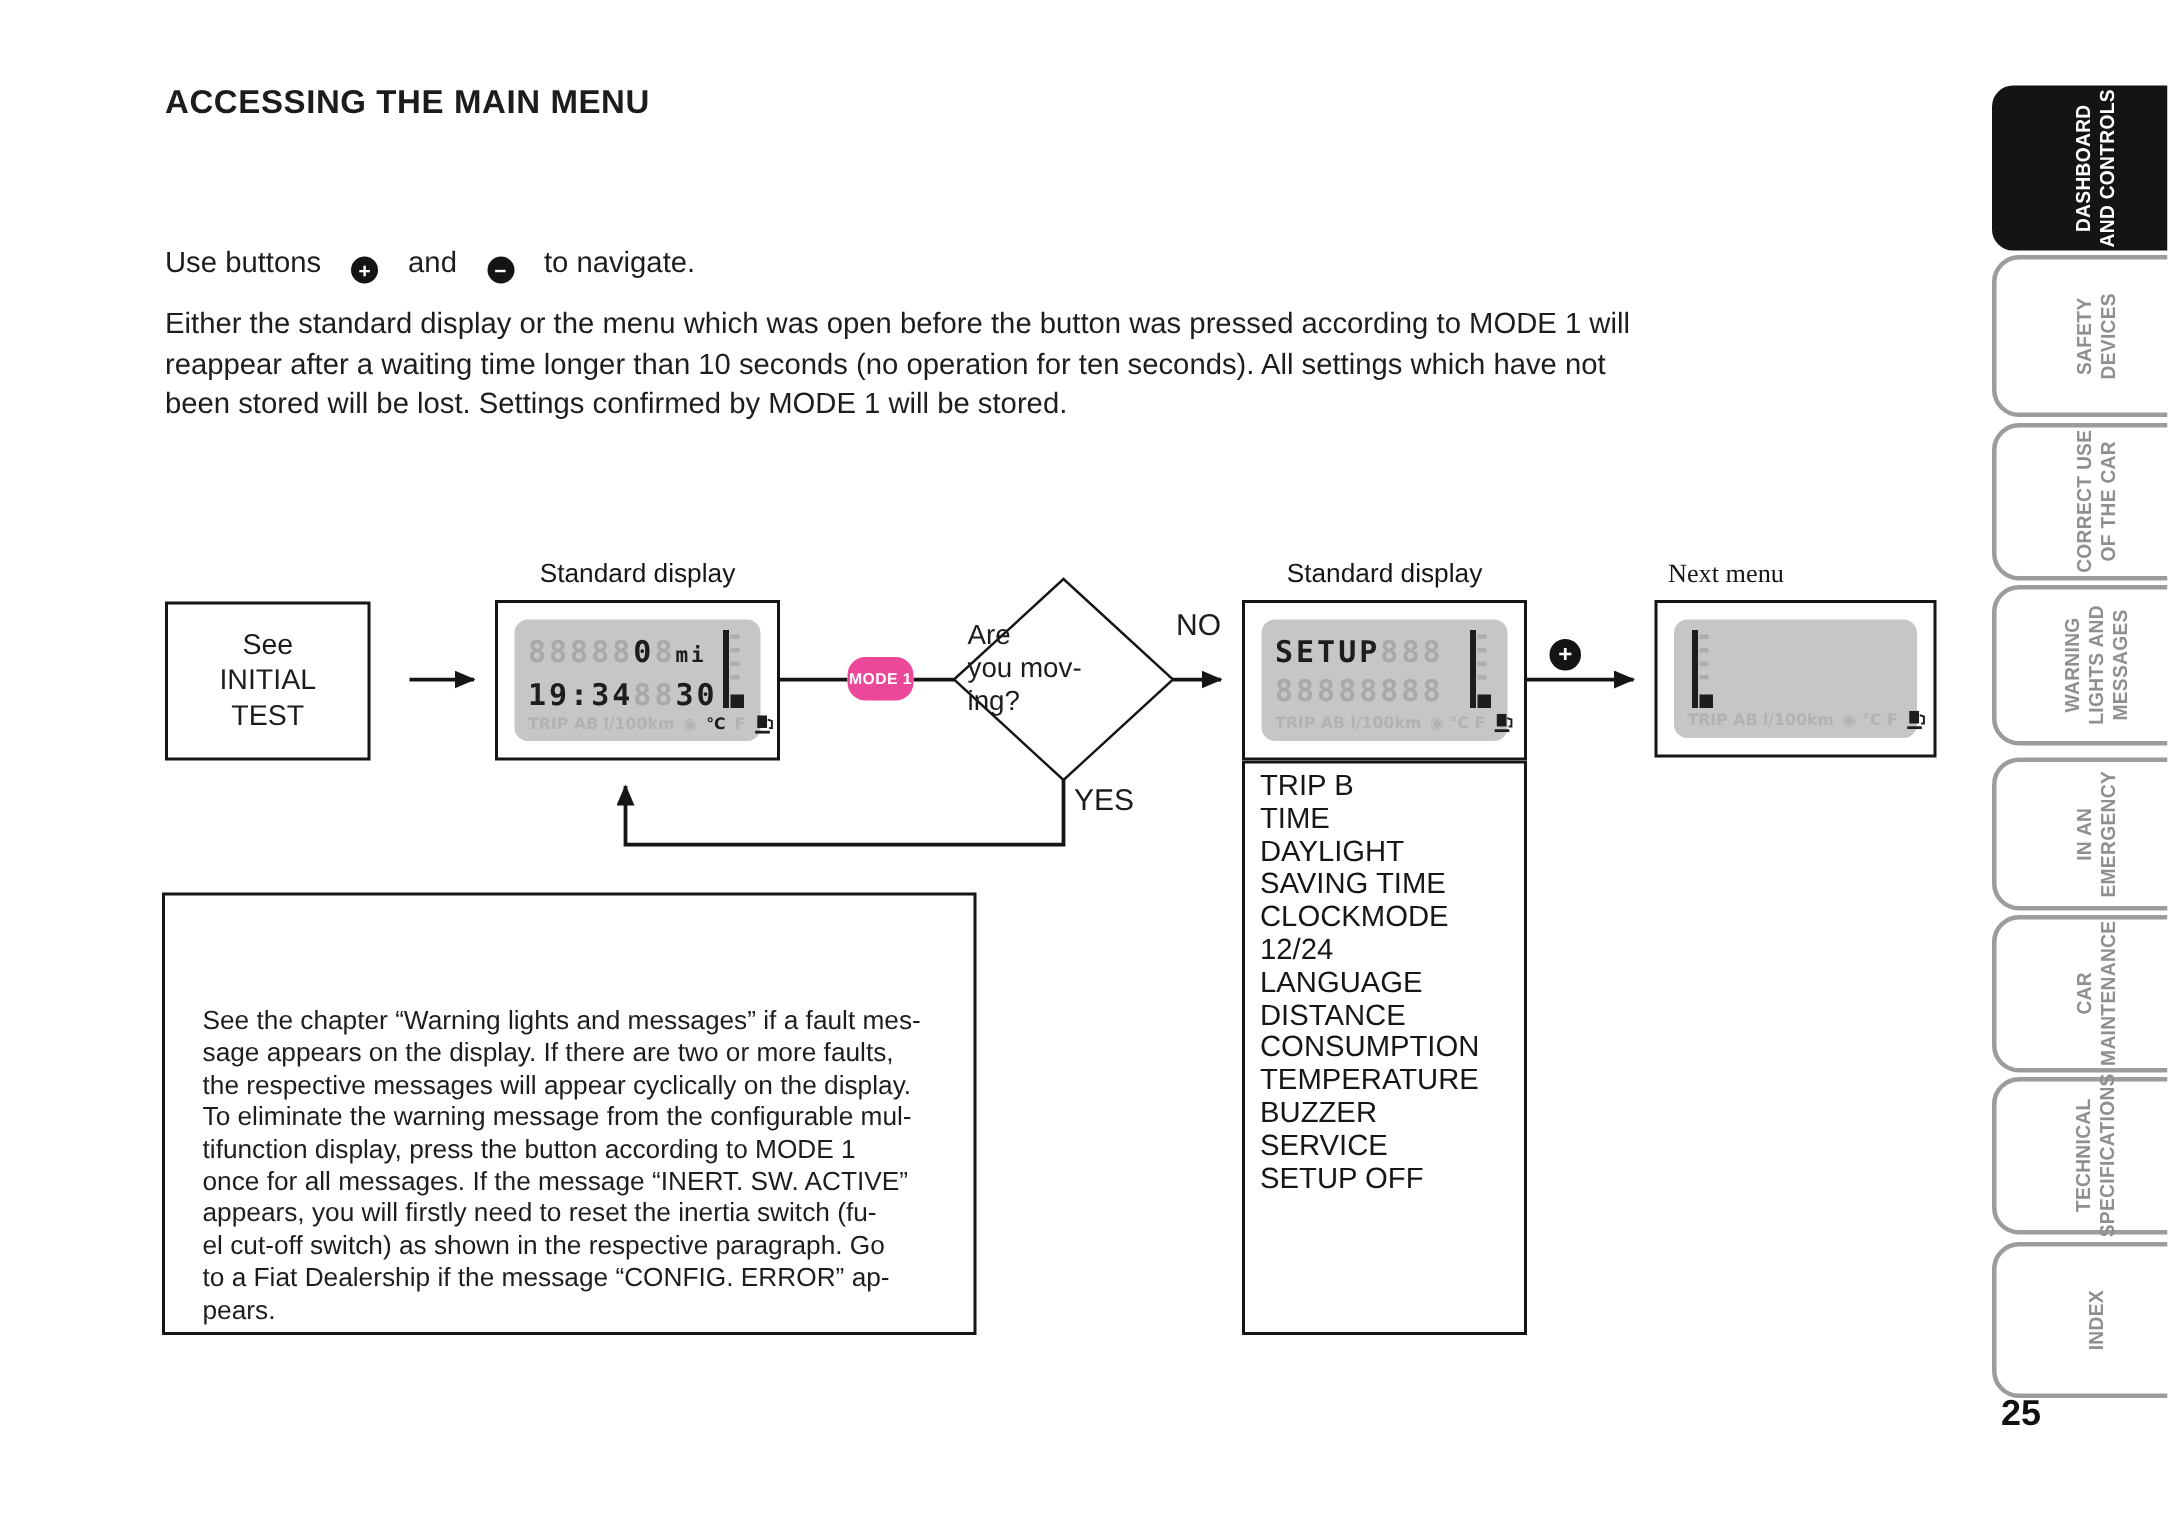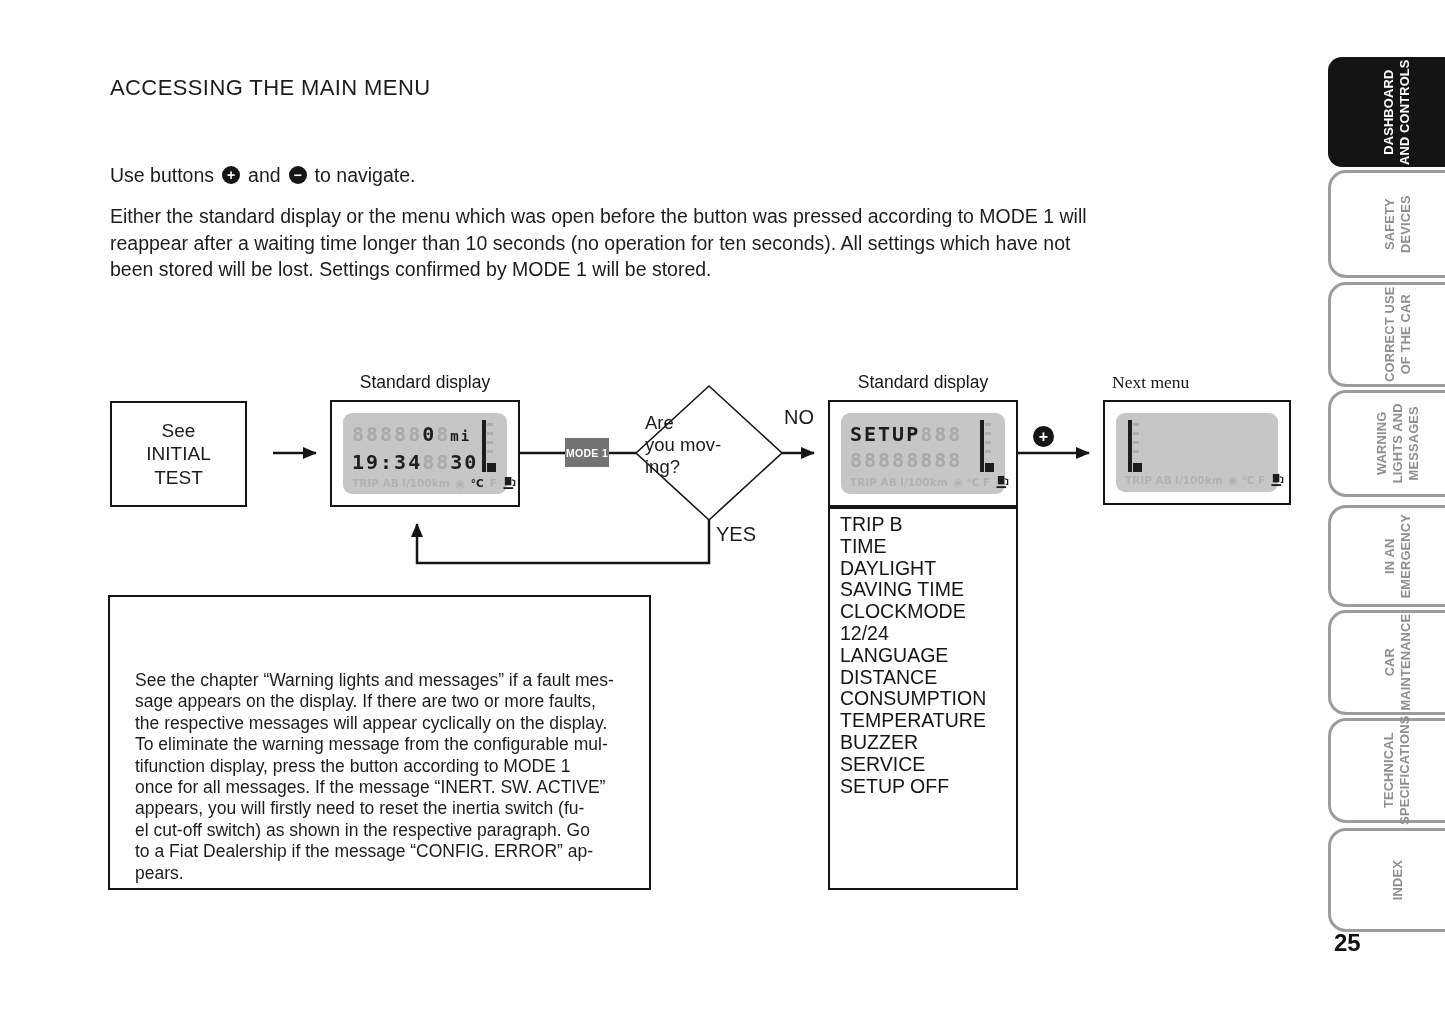--- a/index.html
+++ b/index.html
@@ -6,24 +6,24 @@
   html,body { background:#ffffff; }
   #page {
     position:relative; width:1445px; height:1026px; overflow:hidden;
     background:#ffffff; color:#1c1c1c;
     font-family:"Liberation Sans", sans-serif;
   }
   .abs { position:absolute; }
   .prelines { white-space:pre-line; }
 
   
-  #title { left:110px; top:55px; font-size:22px; font-weight:normal; letter-spacing:.4px;margin-top:20px; }
+  #title { left:110px; top:55px; font-size:22px; font-weight:bold; letter-spacing:.4px; }
   .bodytext { font-size:19.5px; line-height:26.5px; color:#1d1d1d; }
   #para1 { left:110px; top:96px; width:1200px; }
-  #use-buttons { left:110px; top:162px; display:flex; align-items:center; gap:8px; }
+  #use-buttons { left:110px; top:162px; display:flex; align-items:flex-end; gap:20px; }
   #para3 { left:110px; top:203px; width:1200px; }
 
   .key-circle {
     display:inline-flex; width:18px; height:18px; border-radius:50%;
     background:#151515; color:#fff; align-items:center; justify-content:center;
     font-size:14px; font-weight:bold; line-height:1;
   }
 
   
   .fc-label { font-size:17.5px; color:#161616; }
@@ -40,22 +40,22 @@
   #menu-box { left:828px; top:507px; width:190px; height:383px; }
   #menu-list { left:840px; top:514px; font-size:19.5px; line-height:21.8px; color:#161616; }
   #note-box { left:108px; top:595px; width:543px; height:295px; }
   #note-text { left:135px; top:670px; width:500px; font-size:17.5px; line-height:21.4px; color:#1d1d1d; }
 
   #diamond-text { left:645px; top:412px; width:128px; text-align:left;
     font-size:18.5px; line-height:22px; }
   #no-label  { left:784px; top:406px; font-size:20px; }
   #yes-label { left:716px; top:523px; font-size:20px; }
 
-  #mode1-btn { left:565px; top:438px; width:44px; height:29px; background:#737373;
-    border-radius:0; color:#fff; display:flex; align-items:center; justify-content:center;
+  #mode1-btn { left:565px; top:438px; width:44px; height:29px; background:#ec4899;
+    border-radius:12px; color:#fff; display:flex; align-items:center; justify-content:center;
     font-size:10.5px; font-weight:bold; letter-spacing:.3px; }
   #plus-circle { left:1033px; top:426px; width:21px; height:21px; border-radius:50%;
     background:#141414; color:#fff; display:flex; align-items:center; justify-content:center;
     font-size:16px; font-weight:bold; line-height:1; }
 
   
   .lcd { position:absolute; left:11px; top:11px; right:11px; bottom:11px;
     background:#c6c6c6; border-radius:9px; padding:6px 8px 4px 9px;
     display:flex; flex-direction:column; }
   .lcd-top { display:flex; flex:1; }

